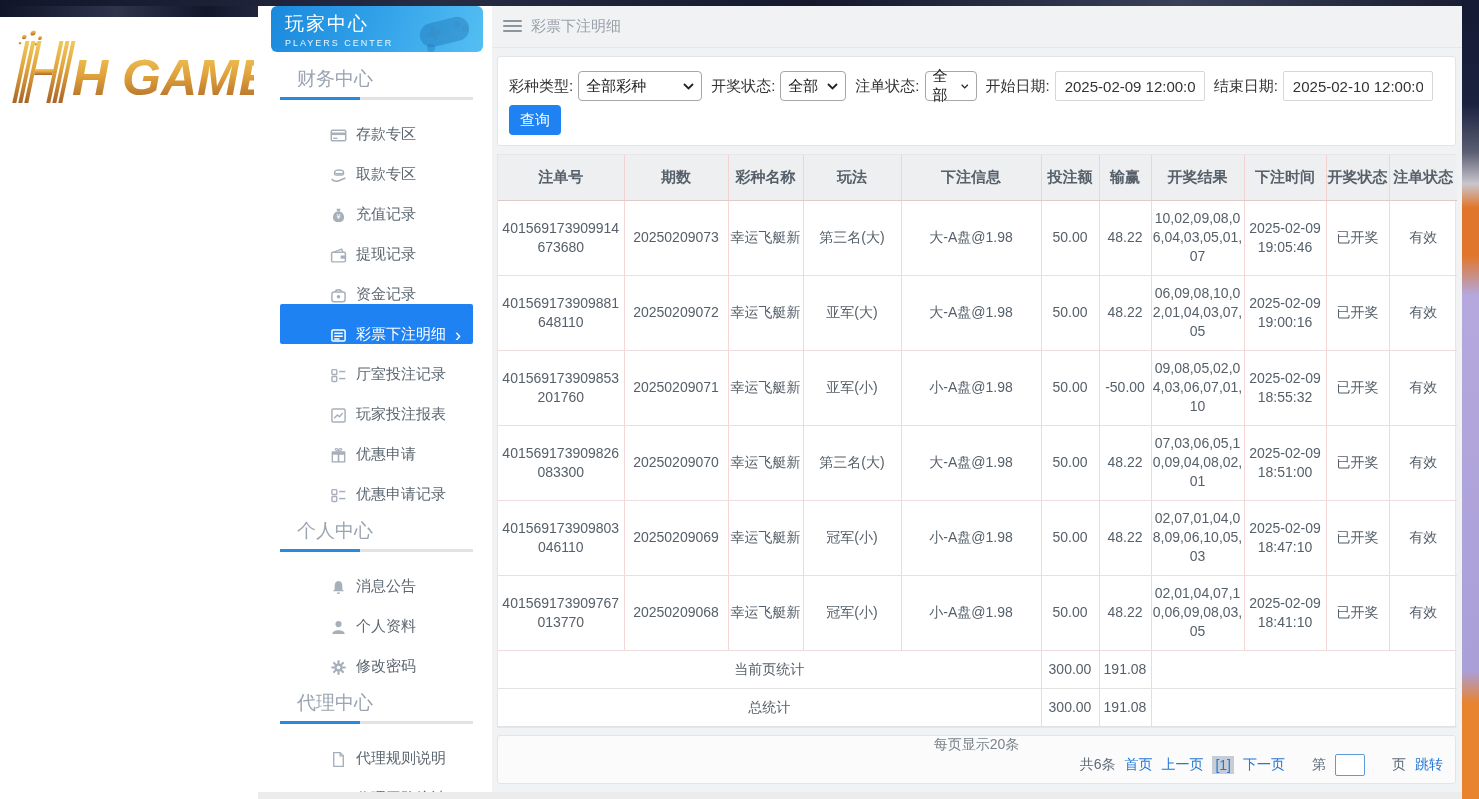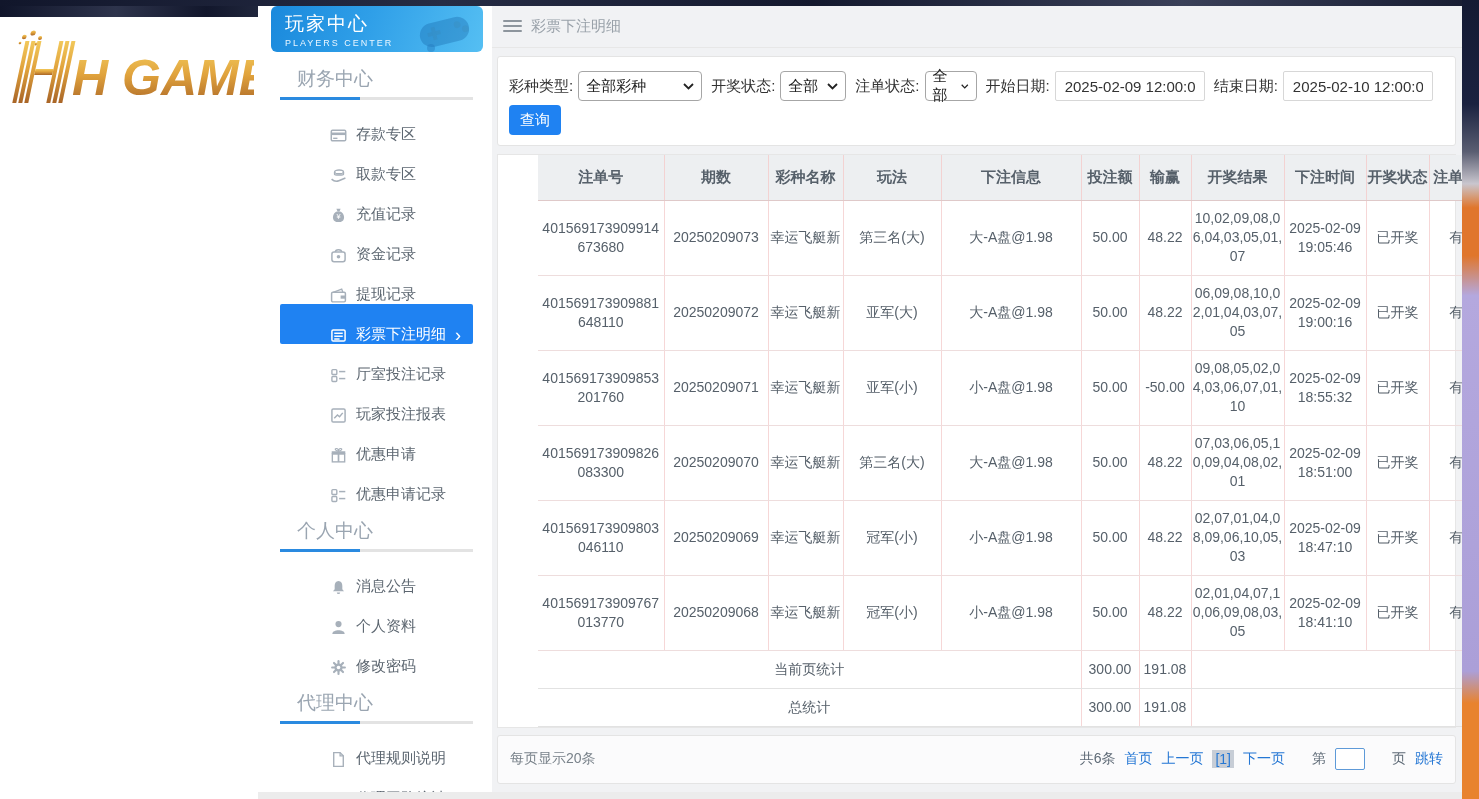--- a/index.html
+++ b/index.html
@@ -49,34 +49,34 @@
   .filter-row { display:flex; align-items:center; }
   .filter-row label { font-size:15px; color:#333; margin-right:5px; white-space:nowrap; }
   .sel { display:inline-flex; align-items:center; justify-content:space-between; height:30px; border:1px solid #a6a6a6;
     border-radius:4px; background:#fff; padding:0 7px; font-size:15px; color:#222; margin-right:9px; cursor:pointer; }
   .sel svg { margin-left:8px; }
   .dt-input { height:30px; border:1px solid #d7d7d7; border-radius:2px; background:#fff; font-size:15px; color:#333;
     padding:0 9px; width:150px; margin-right:9px; font-family:"Liberation Sans",sans-serif; }
   .btn-search { margin-top:4px; width:52px; height:30px; background:#1f82f2; color:#fff; border:none; border-radius:4px;
     font-size:15px; cursor:pointer; font-family:"Liberation Sans",sans-serif; }
 
-  .table-card { margin:8px 6px 0 5px; background:#fff; border:1px solid #e6e6e6;padding-left:40px; }
+  .table-card { margin:8px 6px 0 5px; background:#fff; border:1px solid #e6e6e6; }
   table { border-collapse:collapse; table-layout:fixed; width:100%; }
   th { background:#edeff1; height:45px; font-size:15px; color:#56606a; font-weight:bold;
     border-right:1px solid #f3d2d2; border-bottom:1px solid #dfc9c9; text-align:center; }
   th:last-child { border-right:none; }
   td { height:75px; font-size:14px; color:#56606a; text-align:center; vertical-align:middle;
     border-right:1px solid #f6d7d7; border-bottom:1px solid #eedddd; line-height:19px;
     word-break:break-all; padding:2px 1px; }
   td:last-child { border-right:none; }
   tr.summary-row td { height:38px; border-bottom:1px solid #e2e2e2; }
   tr.summary-row td.no-r { border-right:none; }
 
   .footer-card { margin:7px 6px 0 5px; height:49px; background:#fbfbfc; border:1px solid #e4e4e4; border-radius:3px;
-    display:flex; align-items:center; padding:0 12px; }
+    display:flex; align-items:center; padding:0 12px;flex-direction:column; }
   .page-size { font-size:14px; color:#79828a; }
   .pager { margin-left:auto; display:flex; align-items:center; gap:9px; font-size:14px; }
   .pager .muted { color:#5e6a76;margin-left:18px; }
   .pager a { color:#2577d4; text-decoration:none; cursor:pointer; }
   .pager .cur { background:#c7cdd6; color:#2577d4; padding:1px 3px; }
   .jump-input { width:30px; height:22px; border:1px solid #5e9ad8; border-radius:2px; background:#fff; }
 </style>
 </head>
 <body>
 
@@ -160,36 +160,36 @@
               <path d="M6 1.6 h4 l-1 2.4 h-2 Z" fill="currentColor"></path>
               <path d="M8 4 C4.5 4 2.8 7 2.8 9.8 C2.8 12.8 5 14.2 8 14.2 C11 14.2 13.2 12.8 13.2 9.8 C13.2 7 11.5 4 8 4 Z" fill="currentColor"></path>
               <text x="8" y="11.6" font-size="7" text-anchor="middle" fill="#fff" font-family="sans-serif">¥</text>
             </svg>
           </span>
           <span>充值记录</span>
         </div>
         <div class="sb-item">
           <span class="icn">
             <svg viewBox="0 0 16 16">
+              <rect x="1.5" y="5" width="13" height="9" rx="1.2" fill="none" stroke="currentColor" stroke-width="1.4"></rect>
+              <path d="M3 5 L11 2 L12 4.6" fill="none" stroke="currentColor" stroke-width="1.3"></path>
+              <rect x="10" y="8" width="4.5" height="3" fill="currentColor"></rect>
+            </svg>
+          </span>
+          <span>提现记录</span>
+        </div>
+        <div class="sb-item">
+          <span class="icn">
+            <svg viewBox="0 0 16 16">
               <rect x="1.8" y="4.8" width="12.4" height="9" rx="2" fill="none" stroke="currentColor" stroke-width="1.4"></rect>
               <path d="M5 4.8 C5 1.8 11 1.8 11 4.8" fill="none" stroke="currentColor" stroke-width="1.3"></path>
               <circle cx="8" cy="9.2" r="1.7" fill="currentColor"></circle>
             </svg>
           </span>
           <span>资金记录</span>
-        </div>
-        <div class="sb-item">
-          <span class="icn">
-            <svg viewBox="0 0 16 16">
-              <rect x="1.5" y="5" width="13" height="9" rx="1.2" fill="none" stroke="currentColor" stroke-width="1.4"></rect>
-              <path d="M3 5 L11 2 L12 4.6" fill="none" stroke="currentColor" stroke-width="1.3"></path>
-              <rect x="10" y="8" width="4.5" height="3" fill="currentColor"></rect>
-            </svg>
-          </span>
-          <span>提现记录</span>
         </div>
         <div class="sb-item active">
           <span class="icn">
             <svg viewBox="0 0 16 16">
               <rect x="1.8" y="2.8" width="12.4" height="10.4" rx="1.2" fill="none" stroke="currentColor" stroke-width="1.4"></rect>
               <rect x="4" y="5.2" width="8" height="1.4" fill="currentColor"></rect>
               <rect x="4" y="8" width="8" height="1.4" fill="currentColor"></rect>
               <rect x="4" y="10.6" width="5" height="1.4" fill="currentColor"></rect>
             </svg>
           </span>

